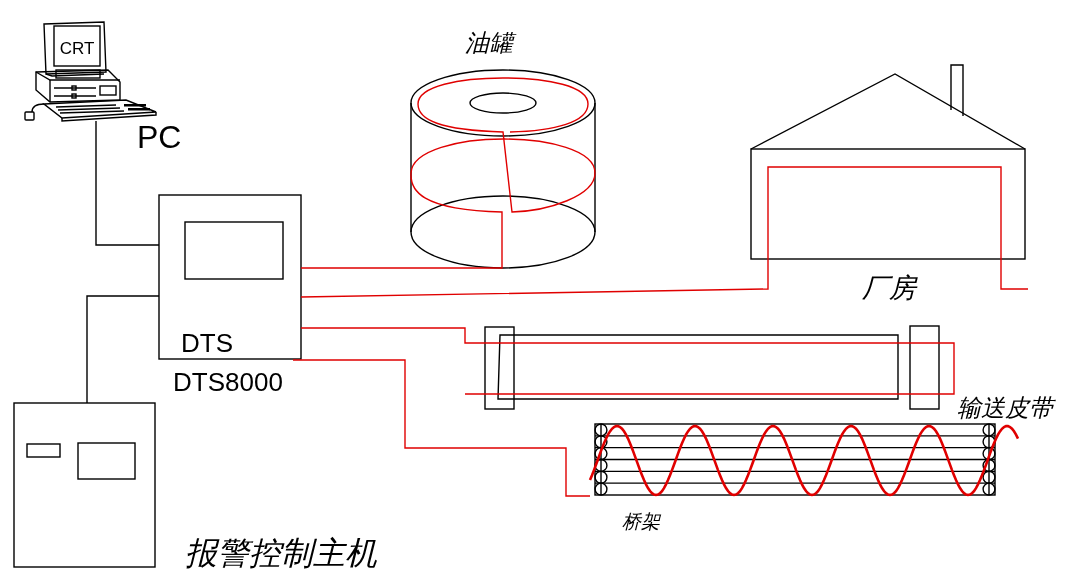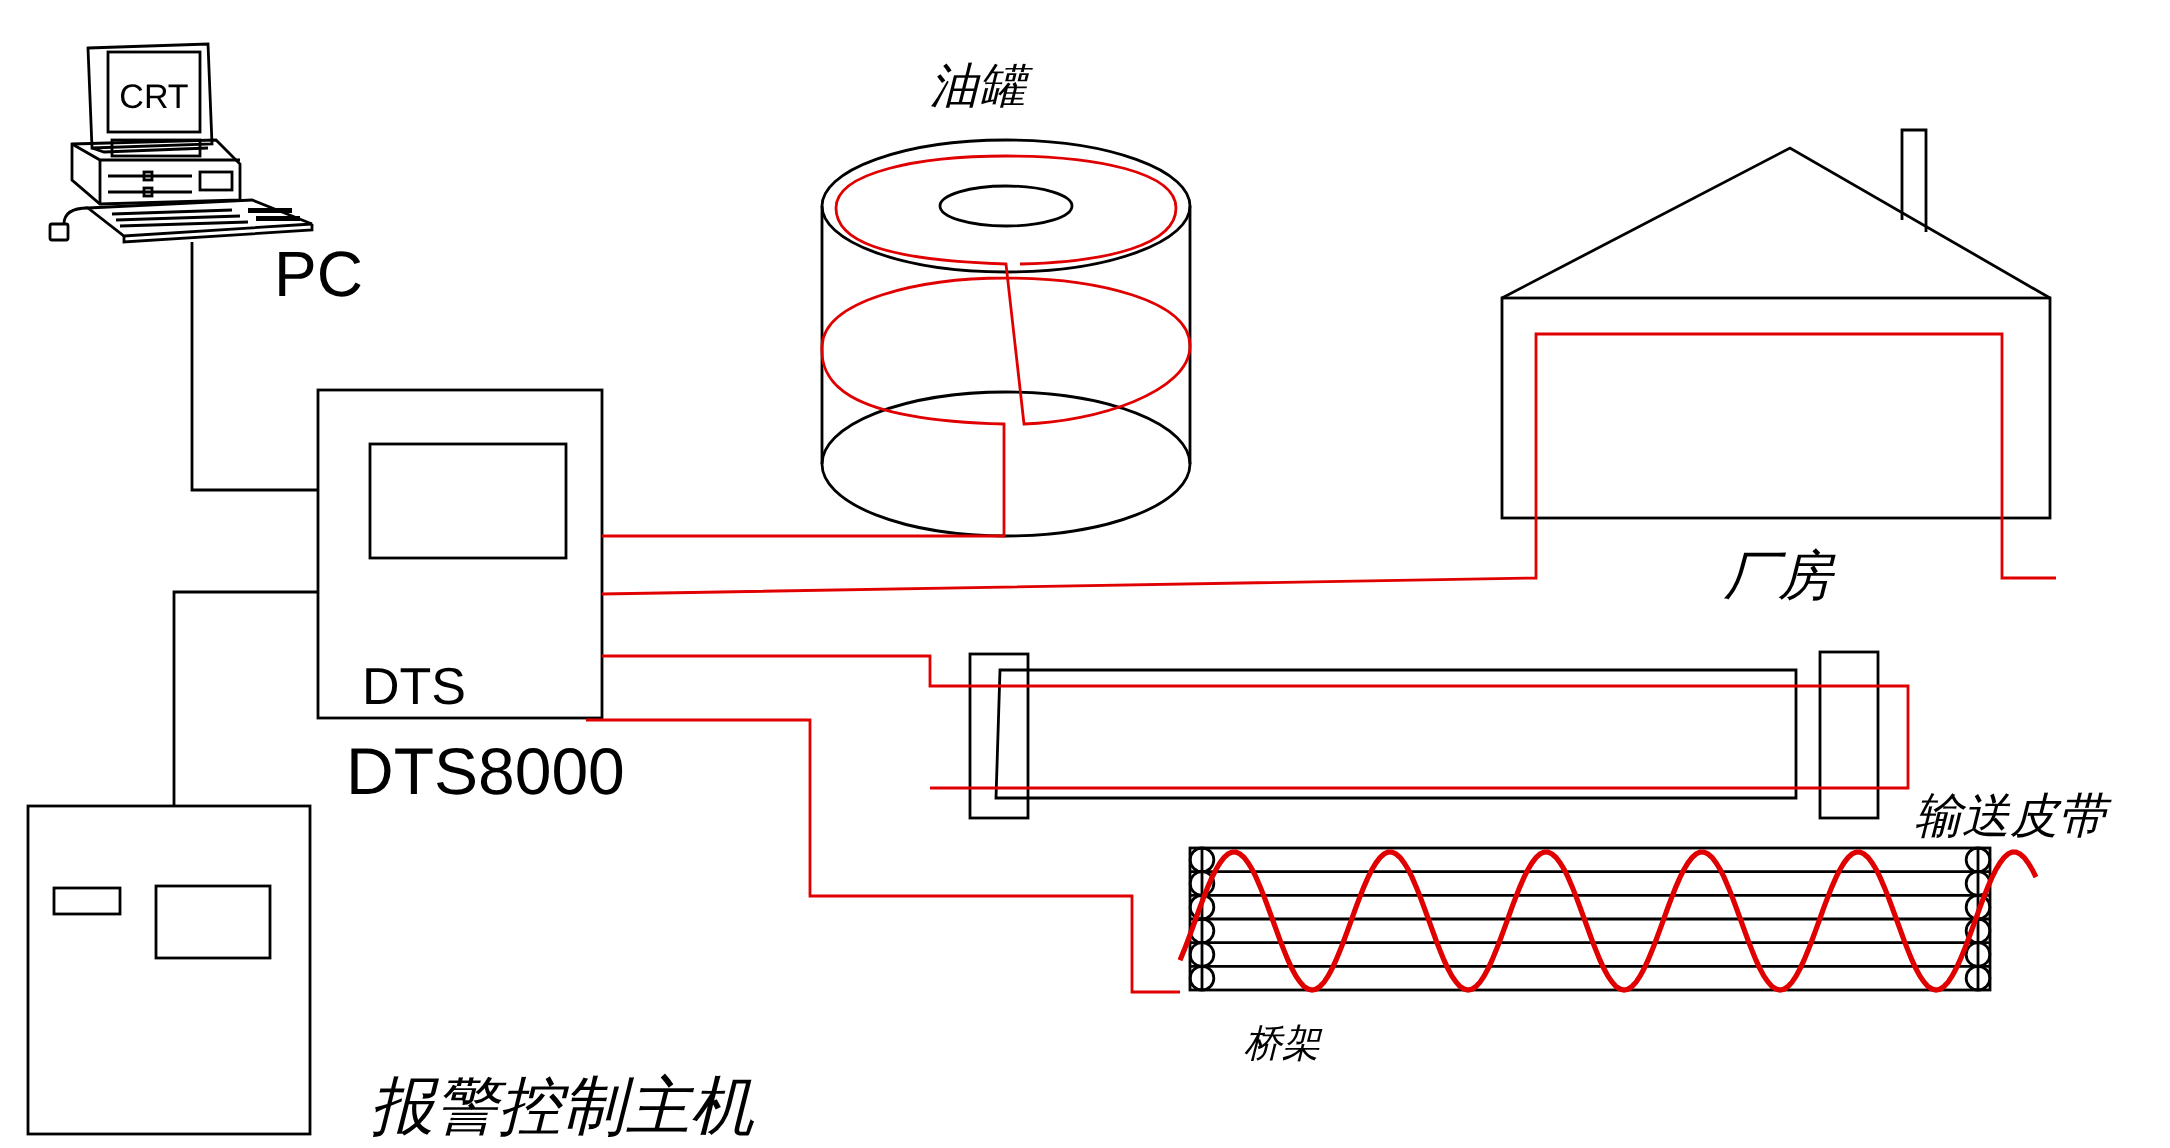--- a/index.html
+++ b/index.html
@@ -130,18 +130,18 @@
       <circle cx="989" cy="489.08333333333337" r="5.916666666666667" class="blk"></circle>
       <line x1="989" x2="989" y1="483.1666666666667" y2="495" class="blk"></line>
     </g>
   <path class="red" d="M293,360 L405,360 L405,448 L566,448 L566,496 L590,496"></path>
   <path class="redthick" id="sine" d="M590,480.1 L592,475.3 L594,470.1 L596,464.7 L598,459.2 L600,453.6 L602,448.3 L604,443.3 L606,438.7 L608,434.7 L610,431.4 L612,428.8 L614,427.0 L616,426.1 L618,426.1 L620,427.0 L622,428.7 L624,431.3 L626,434.6 L628,438.6 L630,443.2 L632,448.2 L634,453.6 L636,459.1 L638,464.6 L640,470.1 L642,475.2 L644,480.1 L646,484.4 L648,488.1 L650,491.0 L652,493.2 L654,494.5 L656,495.0 L658,494.6 L660,493.2 L662,491.1 L664,488.1 L666,484.4 L668,480.1 L670,475.3 L672,470.1 L674,464.7 L676,459.2 L678,453.6 L680,448.3 L682,443.3 L684,438.7 L686,434.7 L688,431.4 L690,428.8 L692,427.0 L694,426.1 L696,426.1 L698,427.0 L700,428.7 L702,431.3 L704,434.6 L706,438.6 L708,443.2 L710,448.2 L712,453.6 L714,459.1 L716,464.6 L718,470.1 L720,475.2 L722,480.1 L724,484.4 L726,488.1 L728,491.0 L730,493.2 L732,494.5 L734,495.0 L736,494.6 L738,493.2 L740,491.1 L742,488.1 L744,484.4 L746,480.1 L748,475.3 L750,470.1 L752,464.7 L754,459.2 L756,453.6 L758,448.3 L760,443.3 L762,438.7 L764,434.7 L766,431.4 L768,428.8 L770,427.0 L772,426.1 L774,426.1 L776,427.0 L778,428.7 L780,431.3 L782,434.6 L784,438.6 L786,443.2 L788,448.2 L790,453.6 L792,459.1 L794,464.6 L796,470.1 L798,475.2 L800,480.1 L802,484.4 L804,488.1 L806,491.0 L808,493.2 L810,494.5 L812,495.0 L814,494.6 L816,493.2 L818,491.1 L820,488.1 L822,484.4 L824,480.1 L826,475.3 L828,470.1 L830,464.7 L832,459.2 L834,453.6 L836,448.3 L838,443.3 L840,438.7 L842,434.7 L844,431.4 L846,428.8 L848,427.0 L850,426.1 L852,426.1 L854,427.0 L856,428.7 L858,431.3 L860,434.6 L862,438.6 L864,443.2 L866,448.2 L868,453.6 L870,459.1 L872,464.6 L874,470.1 L876,475.2 L878,480.1 L880,484.4 L882,488.1 L884,491.0 L886,493.2 L888,494.5 L890,495.0 L892,494.6 L894,493.2 L896,491.1 L898,488.1 L900,484.4 L902,480.1 L904,475.3 L906,470.1 L908,464.7 L910,459.2 L912,453.6 L914,448.3 L916,443.3 L918,438.7 L920,434.7 L922,431.4 L924,428.8 L926,427.0 L928,426.1 L930,426.1 L932,427.0 L934,428.7 L936,431.3 L938,434.6 L940,438.6 L942,443.2 L944,448.2 L946,453.6 L948,459.1 L950,464.6 L952,470.1 L954,475.2 L956,480.1 L958,484.4 L960,488.1 L962,491.0 L964,493.2 L966,494.5 L968,495.0 L970,494.6 L972,493.2 L974,491.1 L976,488.1 L978,484.4 L980,480.1 L982,475.3 L984,470.1 L986,464.7 L988,459.2 L990,453.6 L992,448.3 L994,443.3 L996,438.7 L998,434.7 L1000,431.4 L1002,428.8 L1004,427.0 L1006,426.1 L1008,426.1 L1010,427.0 L1012,428.7 L1014,431.3 L1016,434.6 L1018,438.6 "></path>
 
 </svg>
 
 <div class="lbl lbl-en" style="left:137px;top:119px;font-size:32px;">PC</div>
 <div class="lbl lbl-en" style="left:181px;top:292px;font-size:26px;margin-top:36px;">DTS</div>
-<div class="lbl lbl-en" style="left:173px;top:367px;font-size:33px;text-align:right;">DTS8000</div>
+<div class="lbl lbl-en" style="left:173px;top:367px;font-size:26px;text-align:right;">DTS8000</div>
 <div class="lbl lbl-cn" style="left:185px;top:532px;font-size:32px;">报警控制主机</div>
 <div class="lbl lbl-cn" style="left:465px;top:27px;font-size:24px;">油罐</div>
 <div class="lbl lbl-cn" style="left:862px;top:270px;font-size:27px;">厂房</div>
 <div class="lbl lbl-cn" style="left:957px;top:354px;font-size:24px;margin-top:38px;">输送皮带</div>
 <div class="lbl lbl-cn" style="left:622px;top:509px;font-size:19px;">桥架</div>
 
 </body></html>

